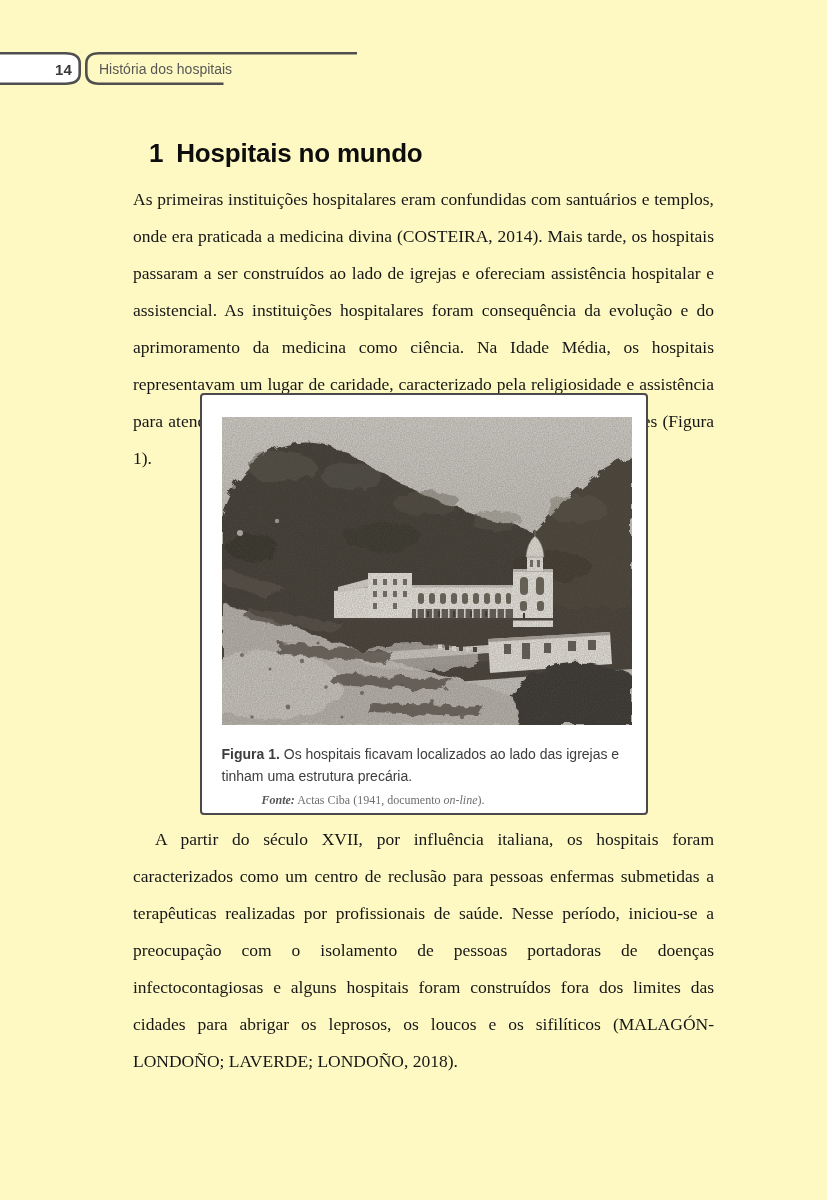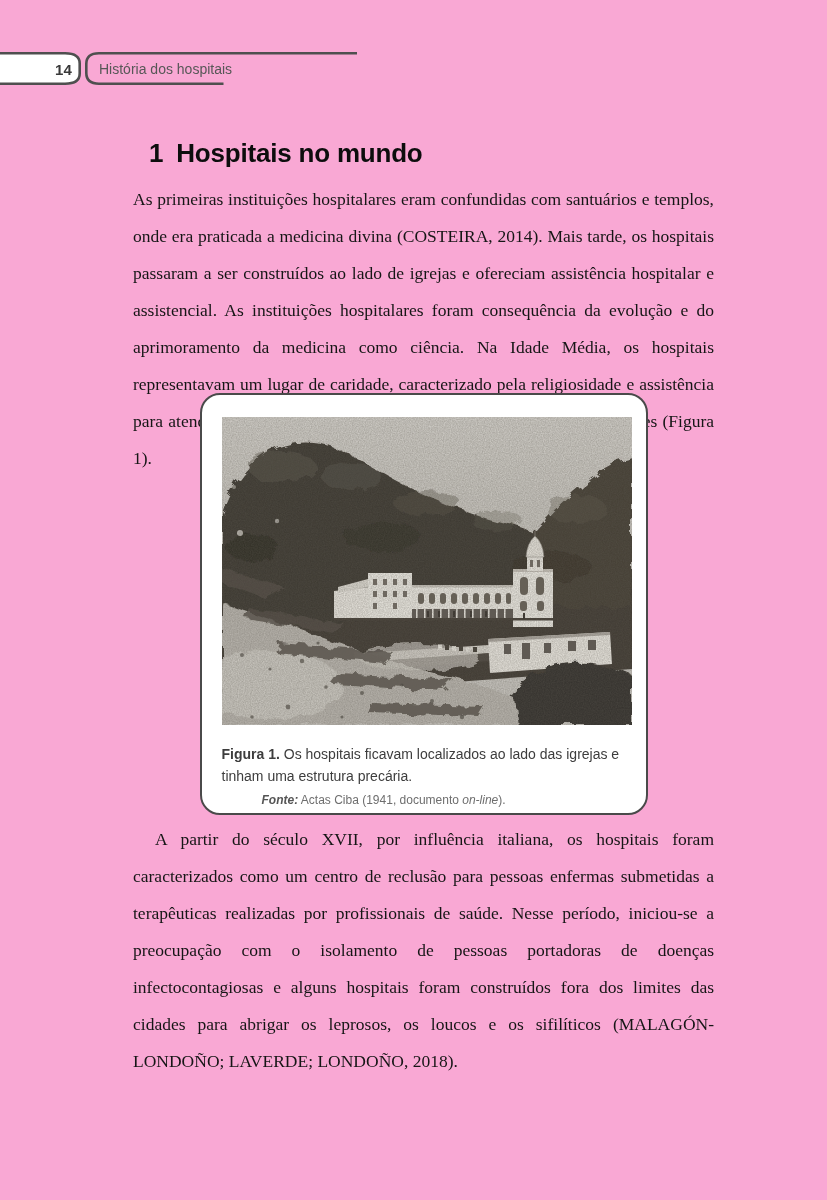--- a/index.html
+++ b/index.html
@@ -1,18 +1,18 @@
 <!DOCTYPE html>
 <html lang="pt"><head>
 <meta charset="utf-8">
 <style>
   html,body { margin:0; padding:0; background:#ffffff; }
   .page {
     position:relative; width:827px; height:1200px;
-    background:#f9a8d4; overflow:hidden;
+    background:#fef9c3; overflow:hidden;
     font-family:"Liberation Serif", serif;
   }
 
   
   .pageheader { position:absolute; left:0; top:0; width:827px; height:100px; }
   .tabs-svg { position:absolute; left:0; top:0; }
   .pagenum {
     position:absolute; left:0; top:61px; width:72px; text-align:right;
     font-family:"Liberation Sans", sans-serif; font-weight:bold;
     font-size:15px; color:#3a3a3a; letter-spacing:.2px;
@@ -36,36 +36,36 @@
     font-size:17.5px; line-height:37px; color:#161616;
     text-align:justify;
   }
   p.para1 { top:181px; }
   p.para2 { top:821px; text-indent:22px; }
 
   
   .figbox {
     position:absolute; left:67px; top:393px; margin:0;
     width:448px; height:422px; box-sizing:border-box;
-    border:2.5px solid #4a4a4a; border-radius:20px; background:#fff;
+    border:2.5px solid #4a4a4a; border-radius:4px; background:#fff;
   }
   .photo {
     position:absolute; left:19.5px; top:21.5px; width:410px; height:308px;
     background:#c6c3bd; overflow:hidden;
   }
   .photo svg { display:block; width:410px; height:308px; }
   .figcap {
     position:absolute; left:19.5px; top:349px; width:414px;
     font-family:"Liberation Sans", sans-serif;
     font-size:14px; line-height:21.5px; color:#3d3d3d;
   }
   .figcap .figlabel { font-weight:bold; }
   .fonte {
     position:absolute; left:19.5px; top:398px; width:414px;
-    font-family:Liberation Sans, sans-serif;
+    font-family:Liberation Serif, serif;
     font-size:12px; color:#6e6e6e;padding-left:40px;
   }
   .fonte .fontelabel { font-weight:bold; font-style:italic; color:#555555; }
   .fonte .fonteital { font-style:italic; }
 </style>
 </head>
 <body>
 
 <div class="page">
 

